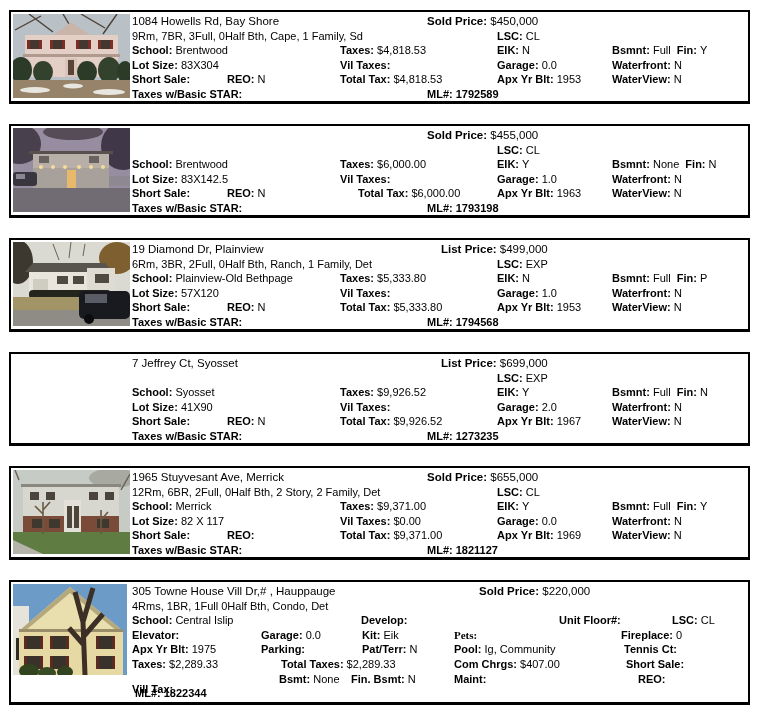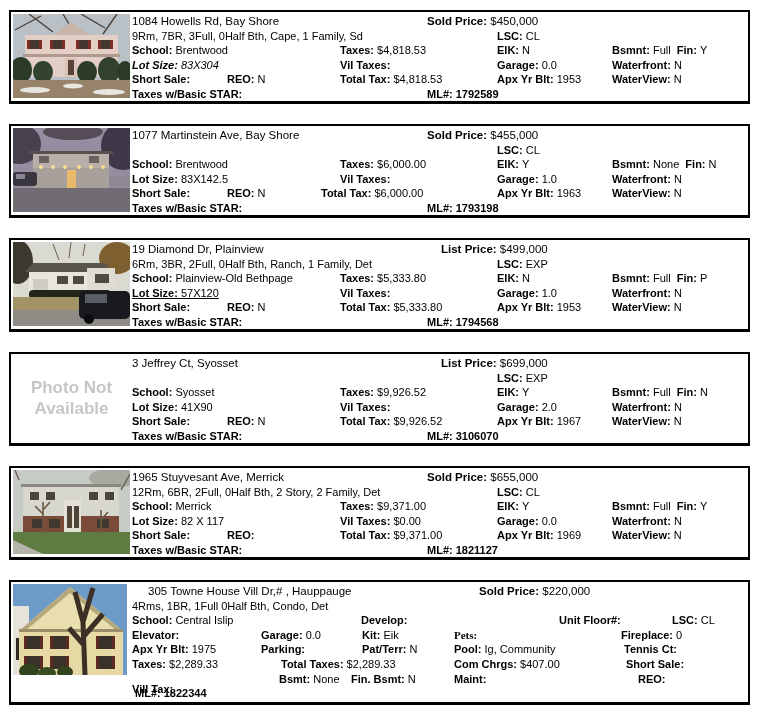--- a/index.html
+++ b/index.html
@@ -66,21 +66,21 @@
           <span class="cell" data-name="field-specs" style="left: 121px;"><span data-name="field-value">9Rm,  7BR,  3Full,  0Half  Bth,  Cape,  1 Family, Sd</span></span>
           <span class="cell" data-name="field-lsc" style="left: 486px;"><b data-name="field-label">LSC:</b><span data-name="field-value">&nbsp;CL</span></span>
         </div>
         <div class="row" data-name="listing-row">
           <span class="cell" data-name="field-school" style="left: 121px;"><b data-name="field-label">School:</b><span data-name="field-value">&nbsp;Brentwood</span></span>
           <span class="cell" data-name="field-taxes" style="left: 329px;"><b data-name="field-label">Taxes:</b><span data-name="field-value">&nbsp;$4,818.53</span></span>
           <span class="cell" data-name="field-eik" style="left: 486px;"><b data-name="field-label">EIK:</b><span data-name="field-value">&nbsp;N</span></span>
           <span class="cell" data-name="field-bsmnt" style="left: 601px;"><b data-name="field-label">Bsmnt:</b><span data-name="field-value">&nbsp;Full</span><b data-name="field-label">&nbsp;&nbsp;Fin:</b><span data-name="field-value">&nbsp;Y</span></span>
         </div>
         <div class="row" data-name="listing-row">
-          <span class="cell" data-name="field-lot-size" style="left: 121px; font-style: italic;"><b data-name="field-label">Lot Size:</b><span data-name="field-value">&nbsp;83X304</span></span>
+          <span class="cell" data-name="field-lot-size" style="left: 121px;"><b data-name="field-label">Lot Size:</b><span data-name="field-value">&nbsp;83X304</span></span>
           <span class="cell" data-name="field-vil-taxes" style="left: 329px;"><b data-name="field-label">Vil Taxes:</b></span>
           <span class="cell" data-name="field-garage" style="left: 486px;"><b data-name="field-label">Garage:</b><span data-name="field-value">&nbsp;0.0</span></span>
           <span class="cell" data-name="field-waterfront" style="left: 601px;"><b data-name="field-label">Waterfront:</b><span data-name="field-value">&nbsp;N</span></span>
         </div>
         <div class="row" data-name="listing-row">
           <span class="cell" data-name="field-short-sale" style="left: 121px;"><b data-name="field-label">Short Sale:</b></span>
           <span class="cell" data-name="field-reo" style="left: 216px;"><b data-name="field-label">REO:</b><span data-name="field-value">&nbsp;N</span></span>
           <span class="cell" data-name="field-total-tax" style="left: 329px;"><b data-name="field-label">Total Tax:</b><span data-name="field-value">&nbsp;$4,818.53</span></span>
           <span class="cell" data-name="field-apx-yr-blt" style="left: 486px;"><b data-name="field-label">Apx Yr Blt:</b><span data-name="field-value">&nbsp;1953</span></span>
           <span class="cell" data-name="field-waterview" style="left: 601px;"><b data-name="field-label">WaterView:</b><span data-name="field-value">&nbsp;N</span></span>
@@ -112,42 +112,41 @@
           <rect x="76" y="28" width="10" height="7" fill="#6a625e"></rect>
         <rect x="54" y="42" width="9" height="18" fill="#e8b96a"></rect>
         <rect x="96" y="48" width="21" height="10" fill="#8e8892"></rect>
         <rect y="60" width="117" height="24" fill="#716c74"></rect>
         <rect x="0" y="44" width="24" height="14" rx="3" fill="#3a3640"></rect>
         <rect x="3" y="46" width="9" height="5" fill="#8a8694"></rect>
       </svg>
     </div>
     <div class="card-body" data-name="listing-details">
         <div class="row" data-name="listing-row">
-          <span class="cell" data-name="field-address" style="left: 121px;"><span data-name="field-value">1077 Martinstein Ave,  Bay Shore</span></span>
           <span class="cell" data-name="field-price" style="left: 416px;"><b data-name="field-label">Sold Price:</b><span data-name="field-value">&nbsp;$455,000</span></span>
         </div>
         <div class="row" data-name="listing-row">
           <span class="cell" data-name="field-lsc" style="left: 486px;"><b data-name="field-label">LSC:</b><span data-name="field-value">&nbsp;CL</span></span>
         </div>
         <div class="row" data-name="listing-row">
           <span class="cell" data-name="field-school" style="left: 121px;"><b data-name="field-label">School:</b><span data-name="field-value">&nbsp;Brentwood</span></span>
           <span class="cell" data-name="field-taxes" style="left: 329px;"><b data-name="field-label">Taxes:</b><span data-name="field-value">&nbsp;$6,000.00</span></span>
           <span class="cell" data-name="field-eik" style="left: 486px;"><b data-name="field-label">EIK:</b><span data-name="field-value">&nbsp;Y</span></span>
           <span class="cell" data-name="field-bsmnt" style="left: 601px;"><b data-name="field-label">Bsmnt:</b><span data-name="field-value">&nbsp;None</span><b data-name="field-label">&nbsp;&nbsp;Fin:</b><span data-name="field-value">&nbsp;N</span></span>
         </div>
         <div class="row" data-name="listing-row">
           <span class="cell" data-name="field-lot-size" style="left: 121px;"><b data-name="field-label">Lot Size:</b><span data-name="field-value">&nbsp;83X142.5</span></span>
           <span class="cell" data-name="field-vil-taxes" style="left: 329px;"><b data-name="field-label">Vil Taxes:</b></span>
           <span class="cell" data-name="field-garage" style="left: 486px;"><b data-name="field-label">Garage:</b><span data-name="field-value">&nbsp;1.0</span></span>
           <span class="cell" data-name="field-waterfront" style="left: 601px;"><b data-name="field-label">Waterfront:</b><span data-name="field-value">&nbsp;N</span></span>
         </div>
         <div class="row" data-name="listing-row">
           <span class="cell" data-name="field-short-sale" style="left: 121px;"><b data-name="field-label">Short Sale:</b></span>
           <span class="cell" data-name="field-reo" style="left: 216px;"><b data-name="field-label">REO:</b><span data-name="field-value">&nbsp;N</span></span>
-          <span class="cell" data-name="field-total-tax" style="left: 310px;"><b data-name="field-label">Total Tax:</b><span data-name="field-value">&nbsp;$6,000.00</span></span>
+          <span class="cell" data-name="field-total-tax" style="left: 347px;"><b data-name="field-label">Total Tax:</b><span data-name="field-value">&nbsp;$6,000.00</span></span>
           <span class="cell" data-name="field-apx-yr-blt" style="left: 486px;"><b data-name="field-label">Apx Yr Blt:</b><span data-name="field-value">&nbsp;1963</span></span>
           <span class="cell" data-name="field-waterview" style="left: 601px;"><b data-name="field-label">WaterView:</b><span data-name="field-value">&nbsp;N</span></span>
         </div>
         <div class="row" data-name="listing-row">
           <span class="cell" data-name="field-star" style="left: 121px;"><b data-name="field-label">Taxes w/Basic STAR:</b></span>
           <span class="cell" data-name="field-ml-number" style="left: 416px;"><b data-name="field-label">ML#: 1793198</b></span>
         </div>
       </div>
   </div>
 
@@ -182,46 +181,43 @@
           <span class="cell" data-name="field-specs" style="left: 121px;"><span data-name="field-value">6Rm,  3BR,  2Full,  0Half  Bth,  Ranch,  1 Family, Det</span></span>
           <span class="cell" data-name="field-lsc" style="left: 486px;"><b data-name="field-label">LSC:</b><span data-name="field-value">&nbsp;EXP</span></span>
         </div>
         <div class="row" data-name="listing-row">
           <span class="cell" data-name="field-school" style="left: 121px;"><b data-name="field-label">School:</b><span data-name="field-value">&nbsp;Plainview-Old Bethpage</span></span>
           <span class="cell" data-name="field-taxes" style="left: 329px;"><b data-name="field-label">Taxes:</b><span data-name="field-value">&nbsp;$5,333.80</span></span>
           <span class="cell" data-name="field-eik" style="left: 486px;"><b data-name="field-label">EIK:</b><span data-name="field-value">&nbsp;N</span></span>
           <span class="cell" data-name="field-bsmnt" style="left: 601px;"><b data-name="field-label">Bsmnt:</b><span data-name="field-value">&nbsp;Full</span><b data-name="field-label">&nbsp;&nbsp;Fin:</b><span data-name="field-value">&nbsp;P</span></span>
         </div>
         <div class="row" data-name="listing-row">
-          <span class="cell" data-name="field-lot-size" style="left: 121px; text-decoration: underline;"><b data-name="field-label">Lot Size:</b><span data-name="field-value">&nbsp;57X120</span></span>
+          <span class="cell" data-name="field-lot-size" style="left: 121px;"><b data-name="field-label">Lot Size:</b><span data-name="field-value">&nbsp;57X120</span></span>
           <span class="cell" data-name="field-vil-taxes" style="left: 329px;"><b data-name="field-label">Vil Taxes:</b></span>
           <span class="cell" data-name="field-garage" style="left: 486px;"><b data-name="field-label">Garage:</b><span data-name="field-value">&nbsp;1.0</span></span>
           <span class="cell" data-name="field-waterfront" style="left: 601px;"><b data-name="field-label">Waterfront:</b><span data-name="field-value">&nbsp;N</span></span>
         </div>
         <div class="row" data-name="listing-row">
           <span class="cell" data-name="field-short-sale" style="left: 121px;"><b data-name="field-label">Short Sale:</b></span>
           <span class="cell" data-name="field-reo" style="left: 216px;"><b data-name="field-label">REO:</b><span data-name="field-value">&nbsp;N</span></span>
           <span class="cell" data-name="field-total-tax" style="left: 329px;"><b data-name="field-label">Total Tax:</b><span data-name="field-value">&nbsp;$5,333.80</span></span>
           <span class="cell" data-name="field-apx-yr-blt" style="left: 486px;"><b data-name="field-label">Apx Yr Blt:</b><span data-name="field-value">&nbsp;1953</span></span>
           <span class="cell" data-name="field-waterview" style="left: 601px;"><b data-name="field-label">WaterView:</b><span data-name="field-value">&nbsp;N</span></span>
         </div>
         <div class="row" data-name="listing-row">
           <span class="cell" data-name="field-star" style="left: 121px;"><b data-name="field-label">Taxes w/Basic STAR:</b></span>
           <span class="cell" data-name="field-ml-number" style="left: 416px;"><b data-name="field-label">ML#: 1794568</b></span>
         </div>
       </div>
   </div>
 
   <div class="card" data-name="listing-card-7-jeffrey">
-    <div class="photo nophoto" data-name="listing-photo-not-available">
-      <div class="nophoto-text" data-name="photo-not-available-text">Photo Not Available</div>
-    </div>
-    <div class="card-body" data-name="listing-details">
-        <div class="row" data-name="listing-row">
-          <span class="cell" data-name="field-address" style="left: 121px;"><span data-name="field-value">3 Jeffrey Ct,  Syosset</span></span>
+    <div class="card-body" data-name="listing-details">
+        <div class="row" data-name="listing-row">
+          <span class="cell" data-name="field-address" style="left: 121px;"><span data-name="field-value">7 Jeffrey Ct,  Syosset</span></span>
           <span class="cell" data-name="field-price" style="left: 430px;"><b data-name="field-label">List Price:</b><span data-name="field-value">&nbsp;$699,000</span></span>
         </div>
         <div class="row" data-name="listing-row">
           <span class="cell" data-name="field-lsc" style="left: 486px;"><b data-name="field-label">LSC:</b><span data-name="field-value">&nbsp;EXP</span></span>
         </div>
         <div class="row" data-name="listing-row">
           <span class="cell" data-name="field-school" style="left: 121px;"><b data-name="field-label">School:</b><span data-name="field-value">&nbsp;Syosset</span></span>
           <span class="cell" data-name="field-taxes" style="left: 329px;"><b data-name="field-label">Taxes:</b><span data-name="field-value">&nbsp;$9,926.52</span></span>
           <span class="cell" data-name="field-eik" style="left: 486px;"><b data-name="field-label">EIK:</b><span data-name="field-value">&nbsp;Y</span></span>
           <span class="cell" data-name="field-bsmnt" style="left: 601px;"><b data-name="field-label">Bsmnt:</b><span data-name="field-value">&nbsp;Full</span><b data-name="field-label">&nbsp;&nbsp;Fin:</b><span data-name="field-value">&nbsp;N</span></span>
@@ -234,21 +230,21 @@
         </div>
         <div class="row" data-name="listing-row">
           <span class="cell" data-name="field-short-sale" style="left: 121px;"><b data-name="field-label">Short Sale:</b></span>
           <span class="cell" data-name="field-reo" style="left: 216px;"><b data-name="field-label">REO:</b><span data-name="field-value">&nbsp;N</span></span>
           <span class="cell" data-name="field-total-tax" style="left: 329px;"><b data-name="field-label">Total Tax:</b><span data-name="field-value">&nbsp;$9,926.52</span></span>
           <span class="cell" data-name="field-apx-yr-blt" style="left: 486px;"><b data-name="field-label">Apx Yr Blt:</b><span data-name="field-value">&nbsp;1967</span></span>
           <span class="cell" data-name="field-waterview" style="left: 601px;"><b data-name="field-label">WaterView:</b><span data-name="field-value">&nbsp;N</span></span>
         </div>
         <div class="row" data-name="listing-row">
           <span class="cell" data-name="field-star" style="left: 121px;"><b data-name="field-label">Taxes w/Basic STAR:</b></span>
-          <span class="cell" data-name="field-ml-number" style="left: 416px;"><b data-name="field-label">ML#: 3106070</b></span>
+          <span class="cell" data-name="field-ml-number" style="left: 416px;"><b data-name="field-label">ML#: 1273235</b></span>
         </div>
       </div>
   </div>
 
   <div class="card" data-name="listing-card-1965-stuyvesant">
     <div class="photo" data-name="listing-photo-two-story-house">
       <svg width="117" height="84" viewBox="0 0 117 84" xmlns="http://www.w3.org/2000/svg" data-name="house-photo-illustration">
         <rect width="117" height="84" fill="#c7cbc5"></rect>
         <ellipse cx="100" cy="8" rx="24" ry="10" fill="#a8aaa2"></ellipse>
         <path d="M6 10 L2 0 M108 20 L117 4" stroke="#6a6258" stroke-width="1.5" fill="none"></path>
@@ -334,21 +330,21 @@
           <rect x="83" y="72" width="3" height="13" fill="#5c2a20"></rect>
           <rect x="99" y="72" width="3" height="13" fill="#5c2a20"></rect>
         <path d="M72 91 L70 38 L62 8 M70 38 L80 4 M71 52 L90 30 M70 60 L56 44" stroke="#3c3026" stroke-width="5" fill="none"></path>
         <ellipse cx="16" cy="87" rx="10" ry="7" fill="#31431f"></ellipse>
         <ellipse cx="34" cy="89" rx="9" ry="6" fill="#3a4c24"></ellipse>
         <ellipse cx="52" cy="88" rx="8" ry="6" fill="#31431f"></ellipse>
       </svg>
     </div>
     <div class="card-body" data-name="listing-details">
         <div class="row" data-name="listing-row">
-          <span class="cell" data-name="field-address" style="left: 121px; margin-left: 16px;"><span data-name="field-value">305 Towne House Vill Dr,# ,  Hauppauge</span></span>
+          <span class="cell" data-name="field-address" style="left: 121px;"><span data-name="field-value">305 Towne House Vill Dr,# ,  Hauppauge</span></span>
           <span class="cell" data-name="field-price" style="left: 468px;"><b data-name="field-label">Sold Price:</b><span data-name="field-value">&nbsp;$220,000</span></span>
         </div>
         <div class="row" data-name="listing-row">
           <span class="cell" data-name="field-specs" style="left: 121px;"><span data-name="field-value">4Rms,  1BR,  1Full  0Half Bth,  Condo, Det</span></span>
         </div>
         <div class="row" data-name="listing-row">
           <span class="cell" data-name="field-school" style="left: 121px;"><b data-name="field-label">School:</b><span data-name="field-value">&nbsp;Central Islip</span></span>
           <span class="cell" data-name="field-develop" style="left: 350px;"><b data-name="field-label">Develop:</b></span>
           <span class="cell" data-name="field-unit-floor" style="left: 548px;"><b data-name="field-label">Unit Floor#:</b></span>
           <span class="cell" data-name="field-lsc" style="left: 661px;"><b data-name="field-label">LSC:</b><span data-name="field-value">&nbsp;CL</span></span>

